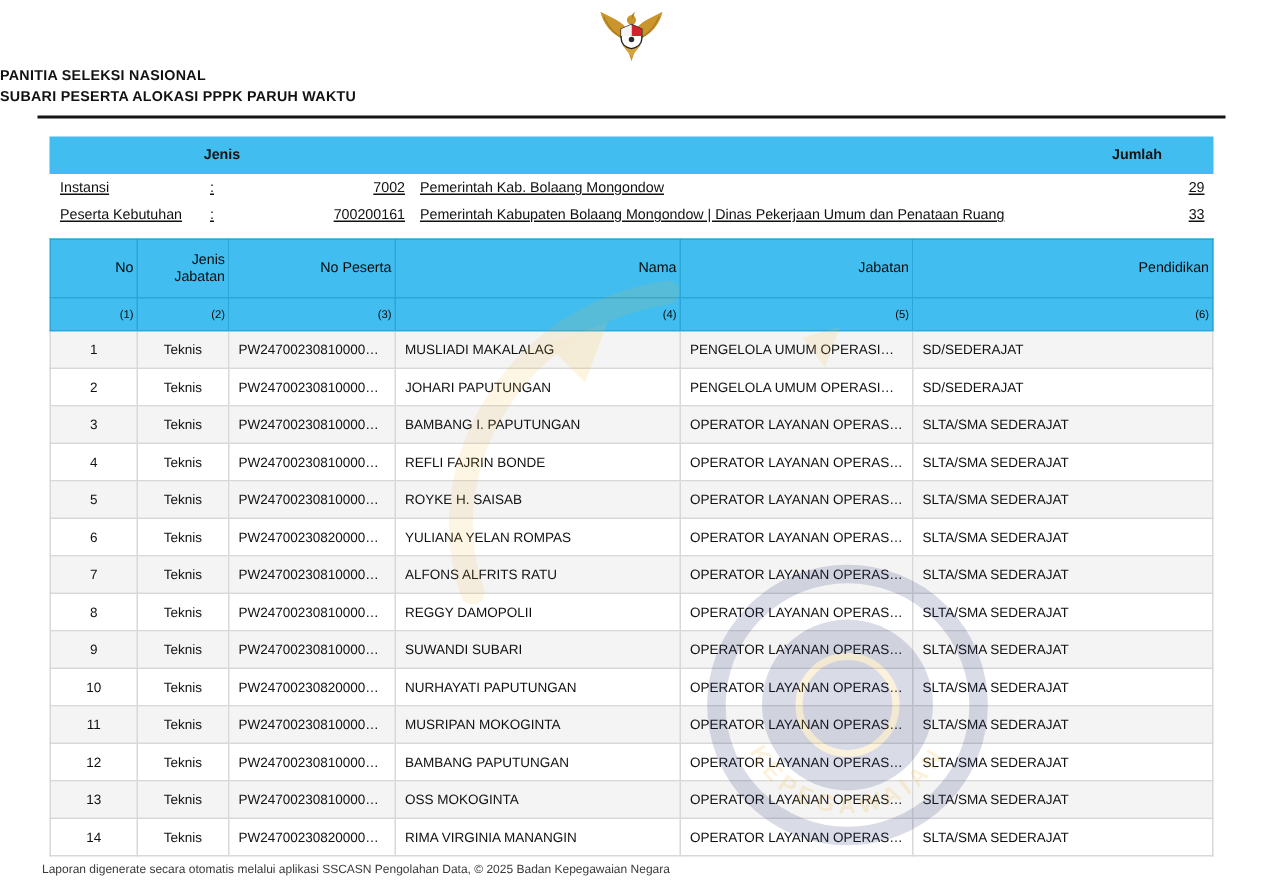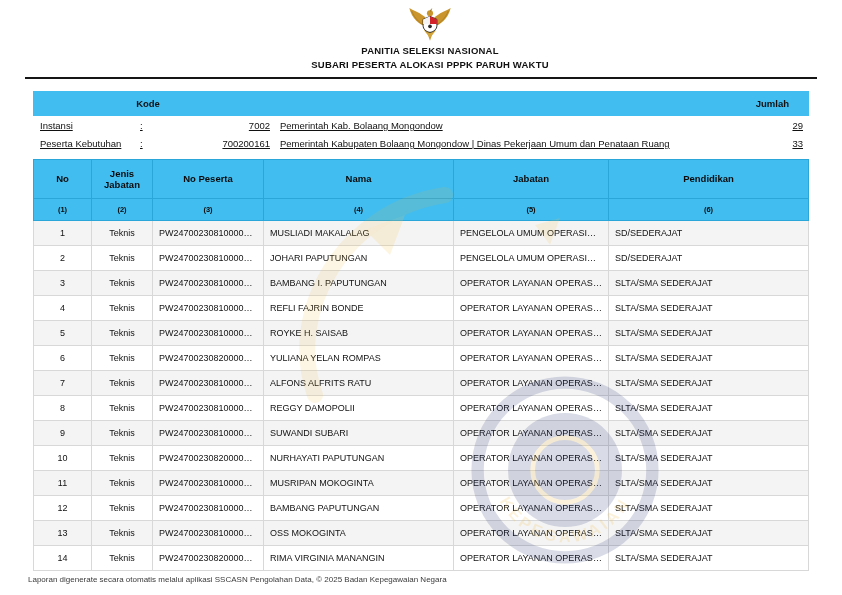--- a/index.html
+++ b/index.html
@@ -2,46 +2,46 @@
 <html style="--blue: #41bdf0;"><head>
 <meta charset="utf-8">
 <style>
   html,body { margin:0; padding:0; background:#ffffff; }
   .page {
     position:relative; width:842px; height:595px; margin:0 auto;
     background:#fff; overflow:hidden;
     font-family:"Liberation Sans", sans-serif; color:#111;
   }
   
-  .doc-header { text-align:center; padding-top:4px;padding-left:18px; }
+  .doc-header { text-align:left; padding-top:4px; }
   .emblem { display:block; margin:0 auto; }
   .doc-title { font-size:9.5px; font-weight:bold; letter-spacing:.2px; line-height:1.45; color:#111; }
   .title-rule { border:none; border-top:2.5px solid #151515; margin:5px 25px 0 25px; }
 
   
   .info-panel { margin:12px 33px 0 33px; font-size:9.5px; }
   .info-head { display:flex; background:var(--blue); font-weight:bold; height:25px; align-items:center; }
   .info-head .kode-cell { width:230px; text-align:center; }
   .info-head .spacer { flex:1; }
-  .info-head .jumlah-cell { width:90px; text-align:right; padding-right:20px; }
+  .info-head .jumlah-cell { width:90px; text-align:center; padding-right:6px; }
   .info-row { display:flex; align-items:center; height:16px; margin-top:2px;text-decoration:underline; }
   .info-row .lbl { width:100px; padding-left:7px; }
   .info-row .colon { width:20px; }
   .info-row .code { width:110px; text-align:right; }
   .info-row .desc { flex:1; padding-left:10px; }
   .info-row .count { width:60px; text-align:right; padding-right:6px; }
 
   
   table.participants {
     margin:7px 33px 0 33px; width:775px; border-collapse:collapse; table-layout:fixed;
     font-size:9px;
   }
   table.participants th {
     background:var(--blue); border:1px solid #2aa6d8; color:#0a0a0a;
-    font-weight:bold; text-align:center; padding:3px 2px;
+    font-weight:normal; text-align:right; padding:3px 2px;
   }
   tr.col-names th { height:32px; font-size:9.5px; }
   tr.col-nums th { height:15px; font-size:7.5px; }
   table.participants td {
     border:1px solid #d8d8d8; padding:2px 6px; height:20px;
     overflow:hidden; white-space:nowrap; text-overflow:ellipsis; background:transparent;
   }
   tbody tr:nth-child(odd)  { background:#f4f4f4; }
   tbody tr:nth-child(even) { background:#ffffff; }
   td.c-no, td.c-jenis { text-align:center; }
@@ -98,21 +98,21 @@
       <path d="M30 16 L21 20 L21 26 L30 26 Z" fill="#f4f4f4"></path>
       <circle cx="30" cy="29" r="2.4" fill="#2b2b2b"></circle>
     </svg>
     <div class="doc-title">PANITIA SELEKSI NASIONAL</div>
     <div class="doc-title">SUBARI PESERTA ALOKASI PPPK PARUH WAKTU</div>
   </div>
   <hr class="title-rule">
 
   <div class="info-panel">
     <div class="info-head">
-      <span class="kode-cell">Kode</span>
+      <span class="kode-cell">Jenis</span>
       <span class="spacer"></span>
       <span class="jumlah-cell">Jumlah</span>
     </div>
     <div class="info-row">
       <span class="lbl">Instansi</span>
       <span class="colon">:</span>
       <span class="code">7002</span>
       <span class="desc">Pemerintah Kab. Bolaang Mongondow</span>
       <span class="count">29</span>
     </div>

